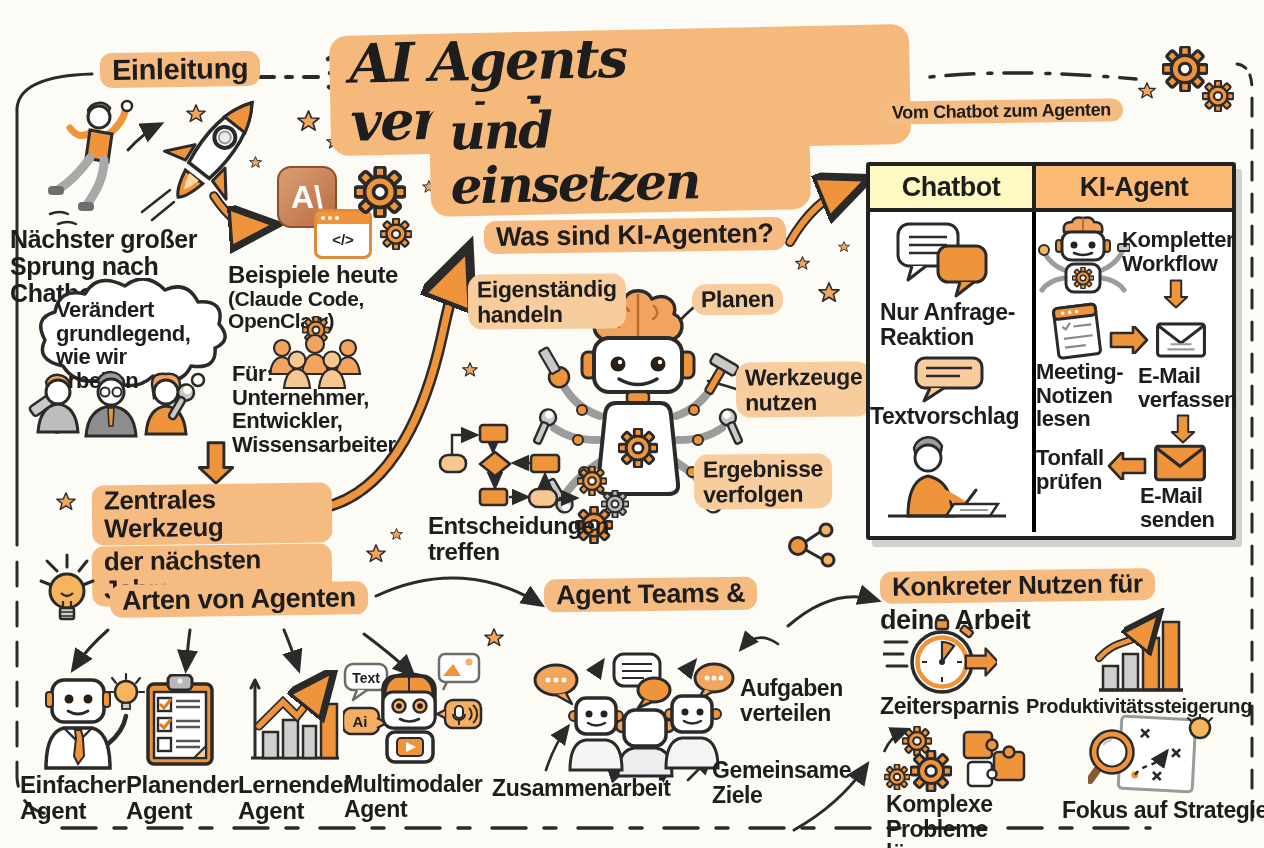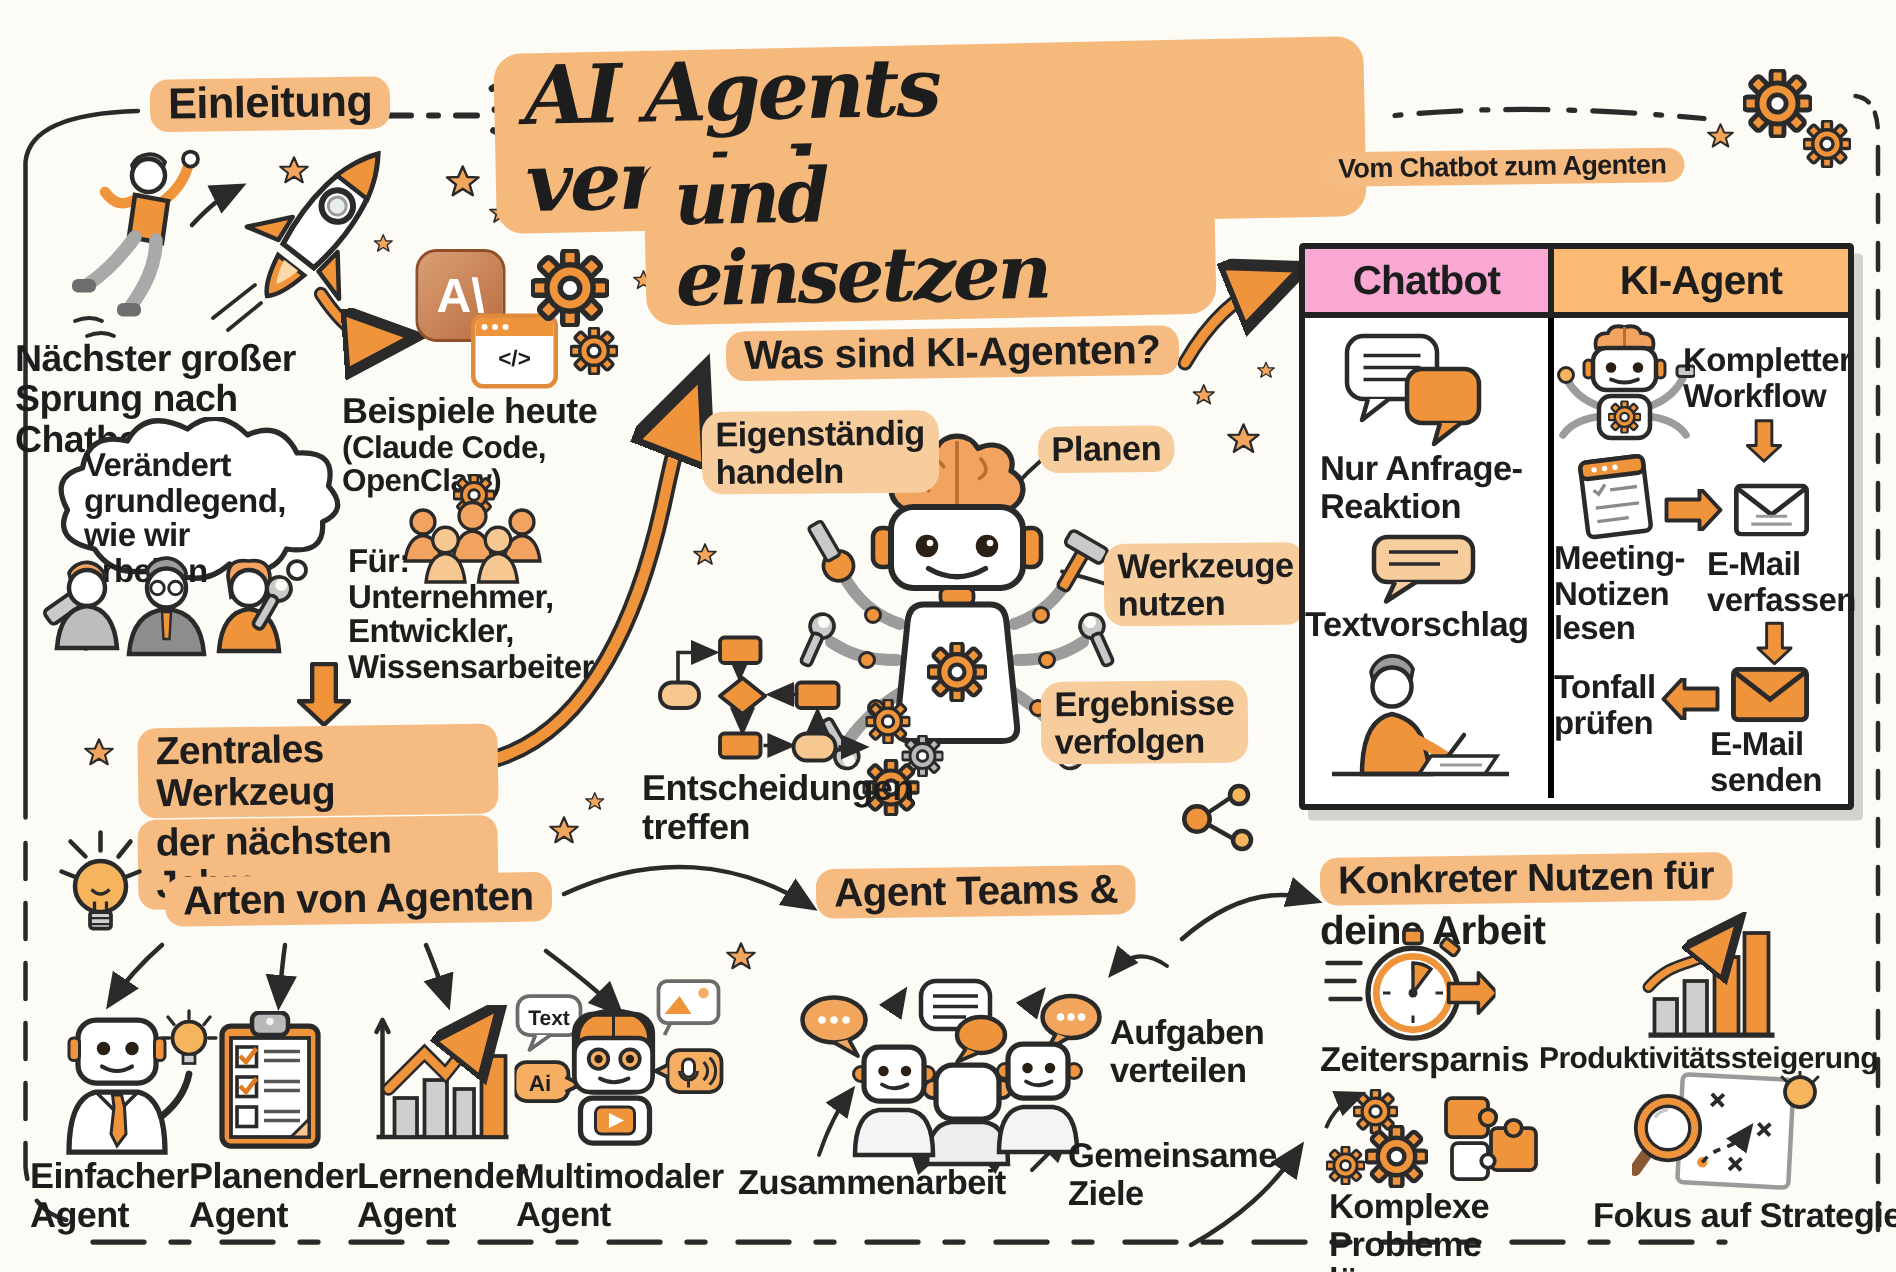--- a/index.html
+++ b/index.html
@@ -391,21 +391,21 @@
   <circle cx="40" cy="10" r="6" fill="#F6B45C" stroke="#2a2a2a" stroke-width="3"></circle>
   <circle cx="42" cy="40" r="6" fill="#F6B45C" stroke="#2a2a2a" stroke-width="3"></circle>
 </svg>
 
 <div class="t nw" style="left:880px;top:100px;font-size:18px">
   <span class="hl">Vom Chatbot zum Agenten</span>
 </div>
 
 <div class="table">
   <div class="thead">
-    <div class="th" style="width:166px;background:#f9a8d4;border-right:4px solid #222">
+    <div class="th" style="width:166px;background:#fef9c3;border-right:4px solid #222">
       <span>Chatbot</span>
     </div>
     <div class="th" style="flex:1;background:#fdba74">
       <span>KI-Agent</span>
     </div>
   </div>
   <div class="tbody">
     <div class="tcol" style="width:166px;border-right:4px solid #000000">
       <svg class="abs" style="left:26px;top:10px" width="95" height="78" viewBox="0 0 95 78">
         <rect x="2" y="2" width="60" height="42" rx="11" fill="#fff" stroke="#2a2a2a" stroke-width="3"></rect>

